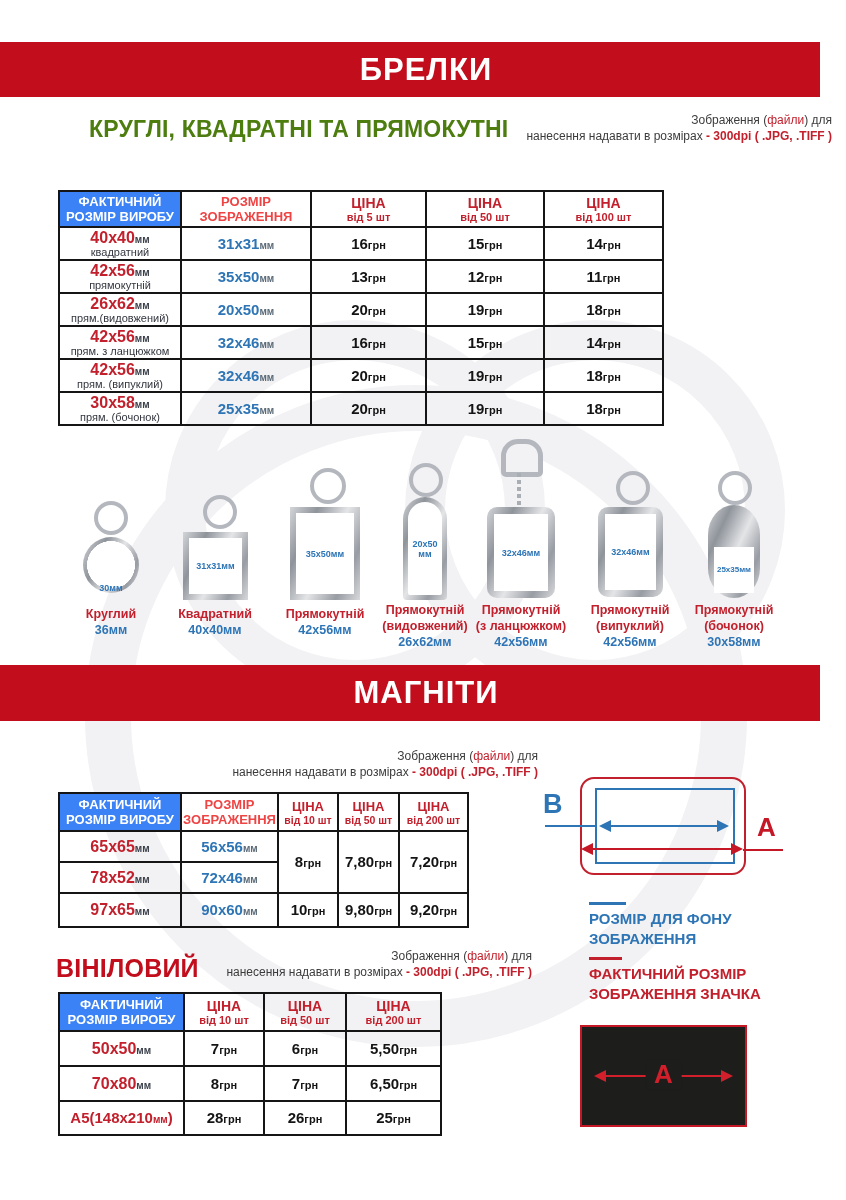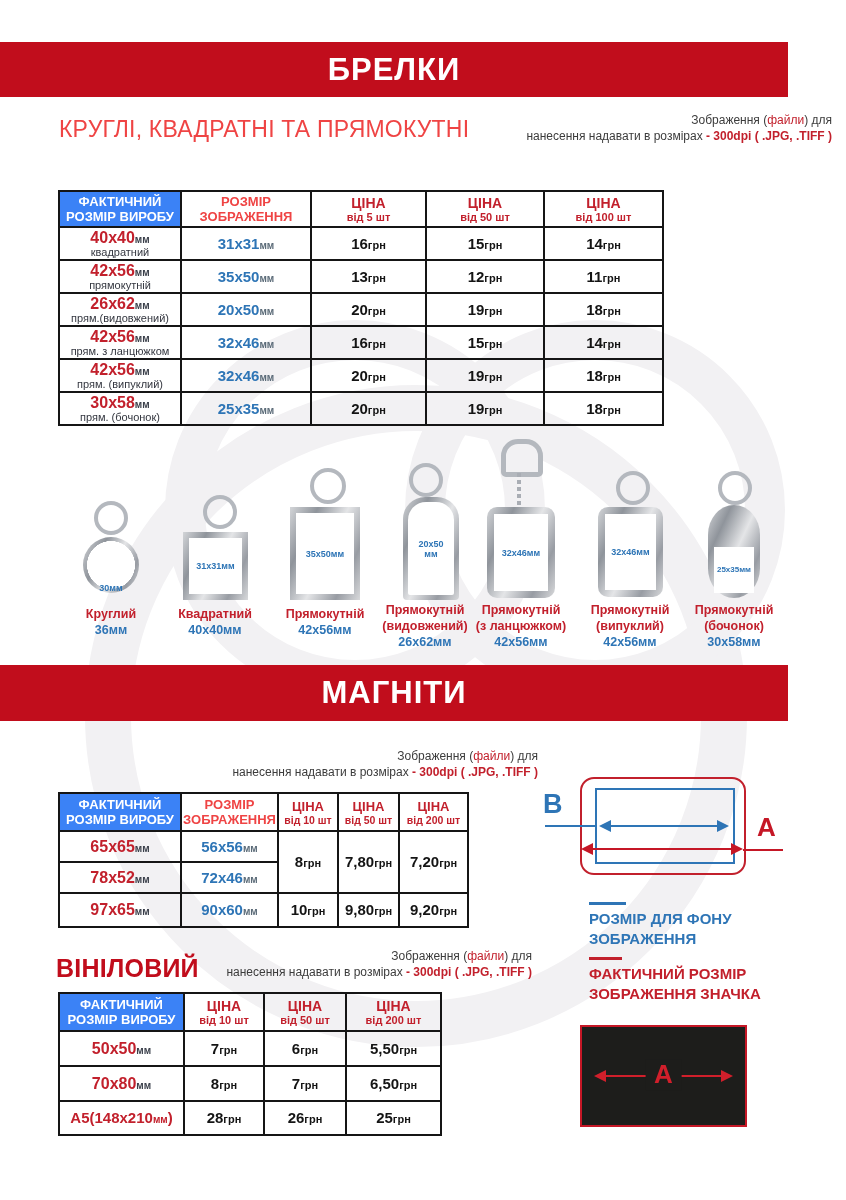--- a/index.html
+++ b/index.html
@@ -5,23 +5,23 @@
   html,body{margin:0;padding:0;background:#888;}
   #page{position:relative;width:846px;height:1200px;background:#ffffff;overflow:hidden;
         font-family:"Liberation Sans","DejaVu Sans",sans-serif;margin:0 auto;}
   .abs{position:absolute;}
 
   
   .wm{position:absolute;border-radius:50%;border:46px solid #f2f1f3;}
 
   
   .banner{left:0;width:788px;height:55px;background:#c10d1c;color:#fff;text-align:center;
-          font-weight:bold;font-size:31px;line-height:55px;letter-spacing:1px;}
-
-  .headline{color:#ef4444;font-weight:normal;font-size:23px;letter-spacing:.2px;}
+          font-weight:bold;font-size:31px;line-height:55px;letter-spacing:1px;padding-left:32px;}
+
+  .headline{color:#4d7c0f;font-weight:bold;font-size:23px;letter-spacing:.2px;margin-left:30px;}
   .sec-title{color:#c10d1c;font-weight:bold;font-size:25px;letter-spacing:.2px;}
 
   .note{font-size:12px;line-height:16px;color:#3c3c3c;text-align:right;}
   .note .red{color:#c2202c;}
   .note .redb{color:#c2202c;font-weight:bold;}
 
   
   table.ptable{border-collapse:collapse;table-layout:fixed;}
   table.ptable td{border:2px solid #151515;text-align:center;vertical-align:middle;padding:0;overflow:hidden;}
   .hdr-actual{background:#3b82f6;color:#fff;font-weight:bold;font-size:13px;line-height:15px;}
@@ -226,21 +226,21 @@
     </div>
     <div class="kc-cap" style="left:265px;top:606px;width:120px;">
       <div class="nm">Прямокутній</div>
 
       <div class="szl">42x56мм</div>
     </div>
   </div>
 
   <div>
     <div class="ring" style="left:409px;top:463px;width:26px;height:26px;"></div>
-    <div class="frame" style="left:403px;top:497px;width:44px;height:103px;border-radius:22px 22px 4px 4px;padding-left:12px;">
+    <div class="frame" style="left:403px;top:497px;width:44px;height:103px;border-radius:22px 22px 4px 4px;">
       <div class="inner" style="inset:5px;border-radius:18px 18px 2px 2px;">
           <span class="ilabel" style="width:30px;">20x50 мм</span>
         </div>
     </div>
     <div class="kc-cap" style="left:365px;top:602px;width:120px;">
       <div class="nm">Прямокутній</div>
       <div class="nm">(видовжений)</div>
       <div class="szl">26x62мм</div>
     </div>
   </div>

